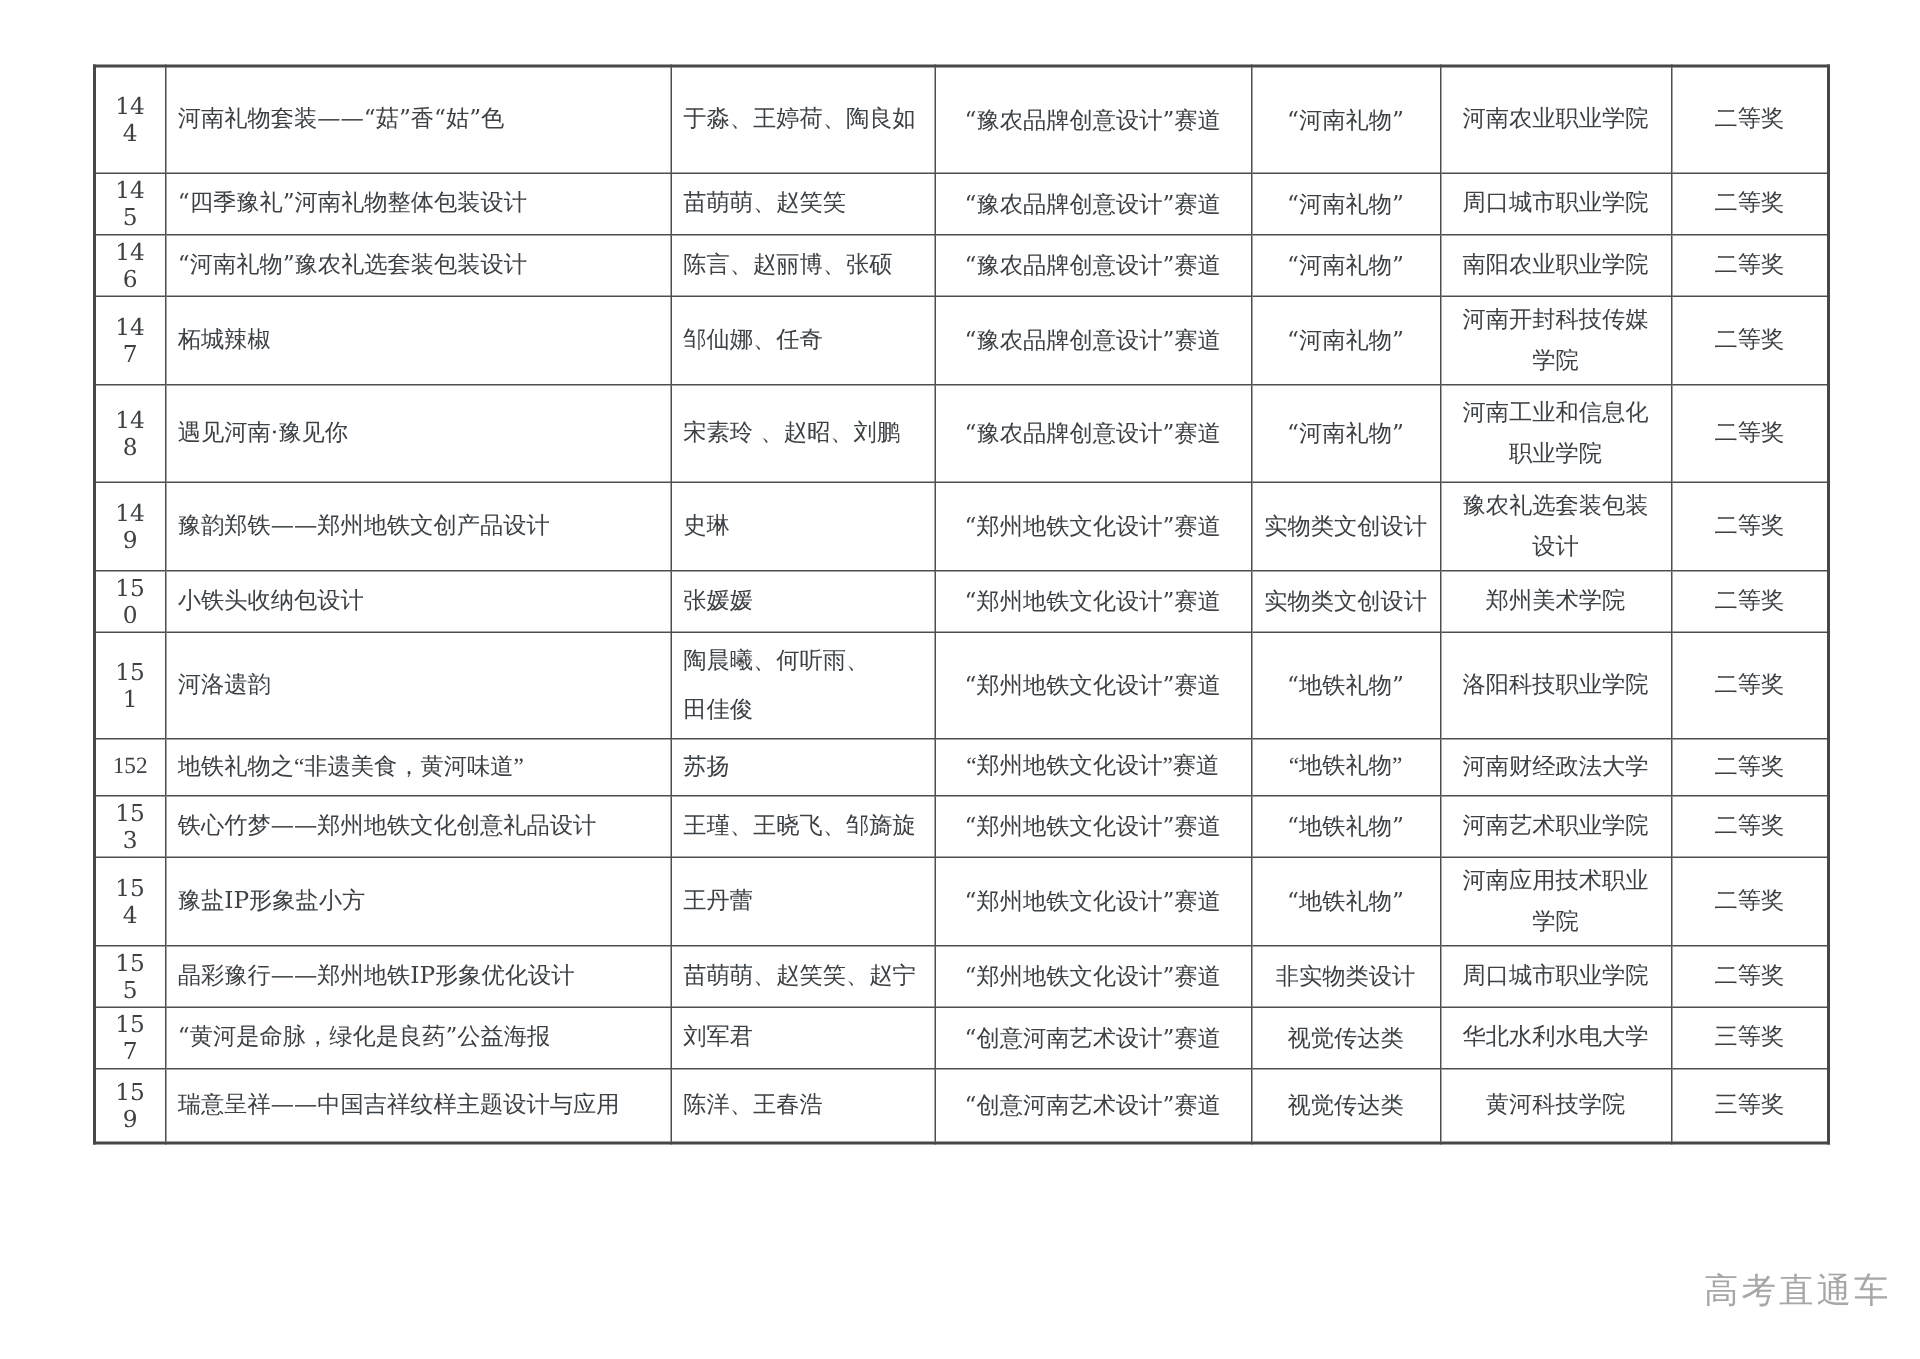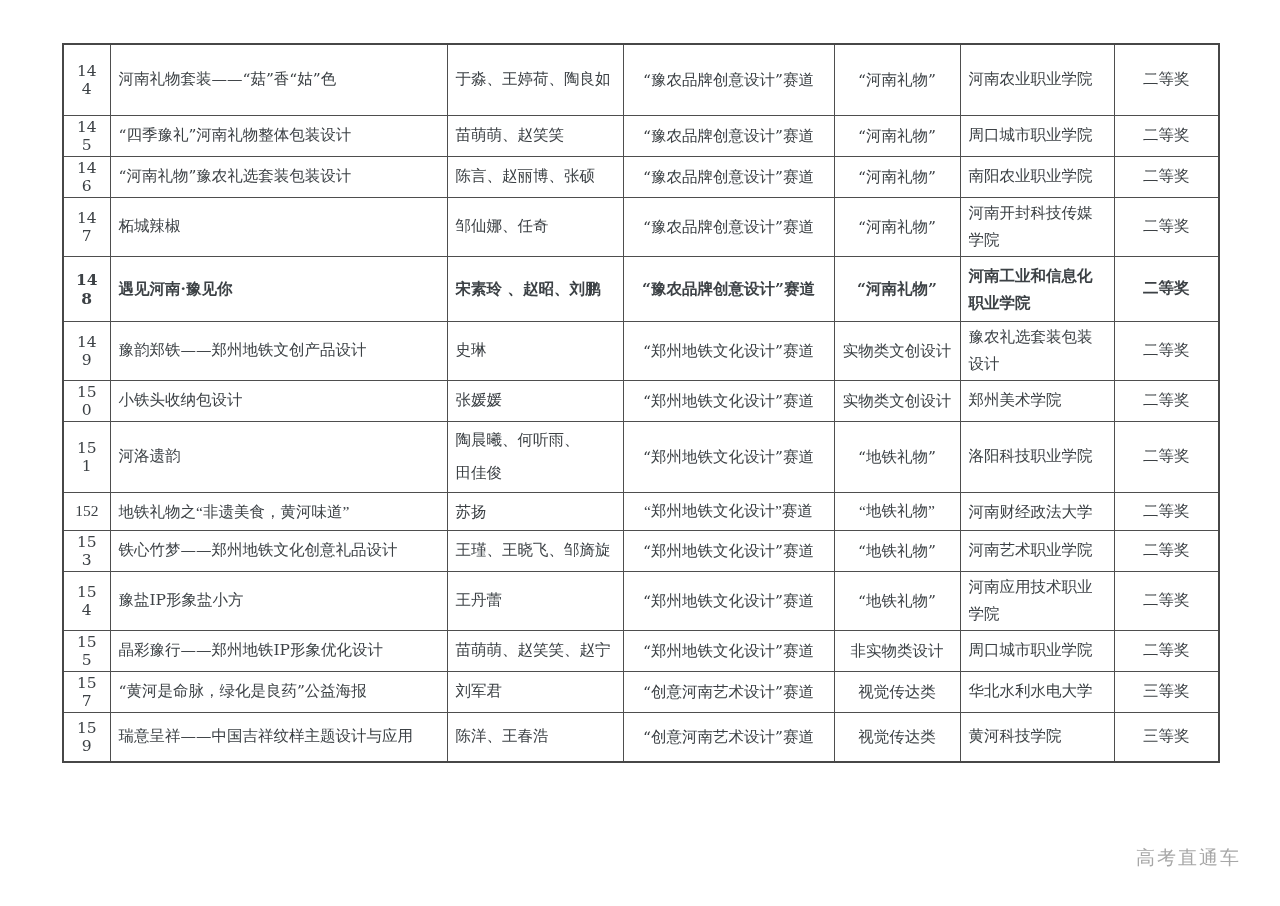--- a/index.html
+++ b/index.html
@@ -37,28 +37,28 @@
     text-align: center;
     color: #3b4a6b;
     font-size: 15px;
     padding: 2px 2px;
     word-break: normal;
   }
   td.c-title  { text-align: left; line-height: 27px; }
   td.c-authors{ text-align: left; line-height: 33px; white-space: pre-line; }
   td.c-track  { text-align: center; line-height: 24px; }
   td.c-cat    { text-align: center; line-height: 24px; }
-  td.c-school { text-align: left; line-height: 27px; }
+  td.c-school { text-align: center; line-height: 27px; }
   td.c-award  { text-align: center; }
   .watermark {
     position: absolute;
     left: 1136px;
     top: 845px;
     color: #a7a7a7;
-    font-size: 19px;
+    font-size: 23px;
     letter-spacing: 2px;
     font-family: "DejaVu Sans", "Liberation Sans", sans-serif;
   }
 </style>
 </head>
 <body>
 
 <div class="page">
   <table class="awards">
     <colgroup>
@@ -100,21 +100,21 @@
         </tr>
         <tr style="height: 54px;">
           <td class="c-no">147</td>
           <td class="c-title">柘城辣椒</td>
           <td class="c-authors">邹仙娜、任奇</td>
           <td class="c-track">“豫农品牌创意设计”赛道</td>
           <td class="c-cat">“河南礼物”</td>
           <td class="c-school">河南开封科技传媒学院</td>
           <td class="c-award">二等奖</td>
         </tr>
-        <tr style="height: 65px; font-weight: bold;">
+        <tr style="height: 65px;">
           <td class="c-no">148</td>
           <td class="c-title">遇见河南·豫见你</td>
           <td class="c-authors">宋素玲 、赵昭、刘鹏</td>
           <td class="c-track">“豫农品牌创意设计”赛道</td>
           <td class="c-cat">“河南礼物”</td>
           <td class="c-school">河南工业和信息化职业学院</td>
           <td class="c-award">二等奖</td>
         </tr>
         <tr style="height: 55px;">
           <td class="c-no">149</td>

